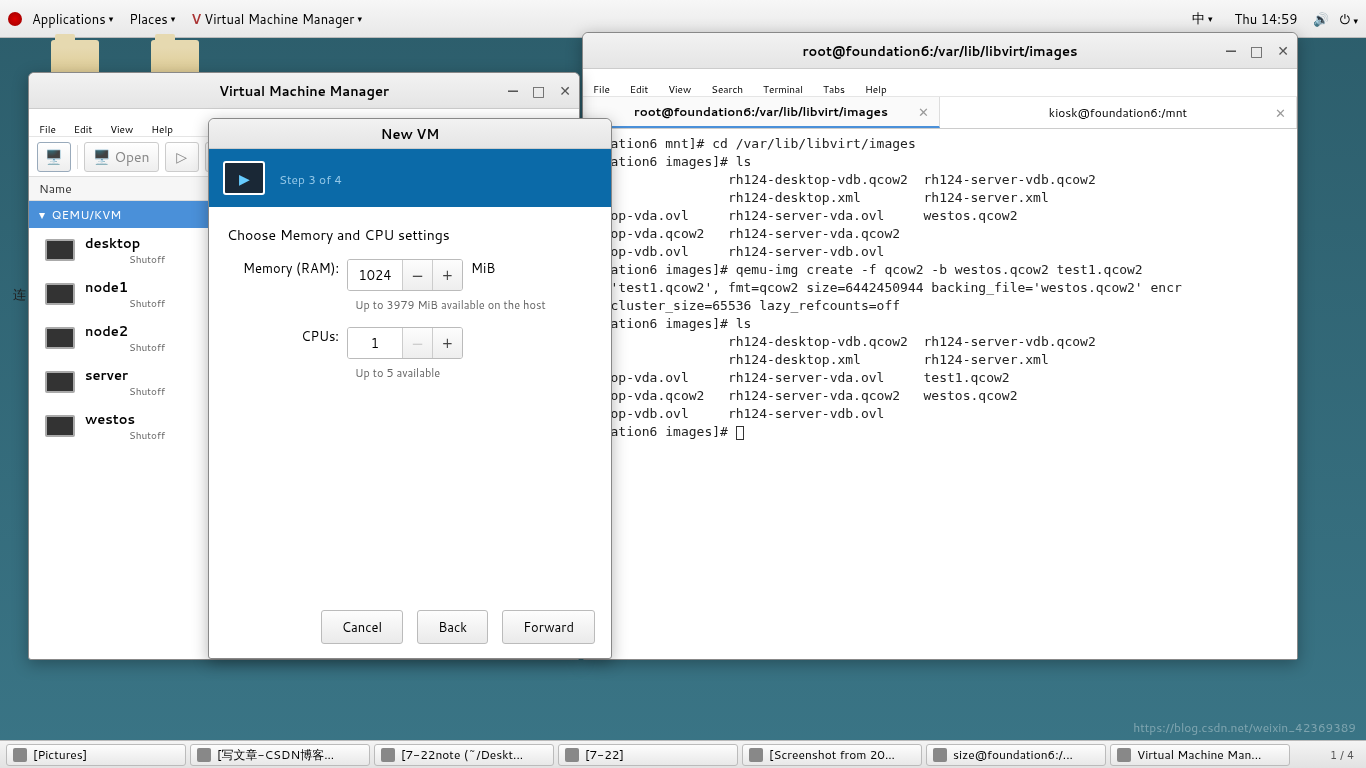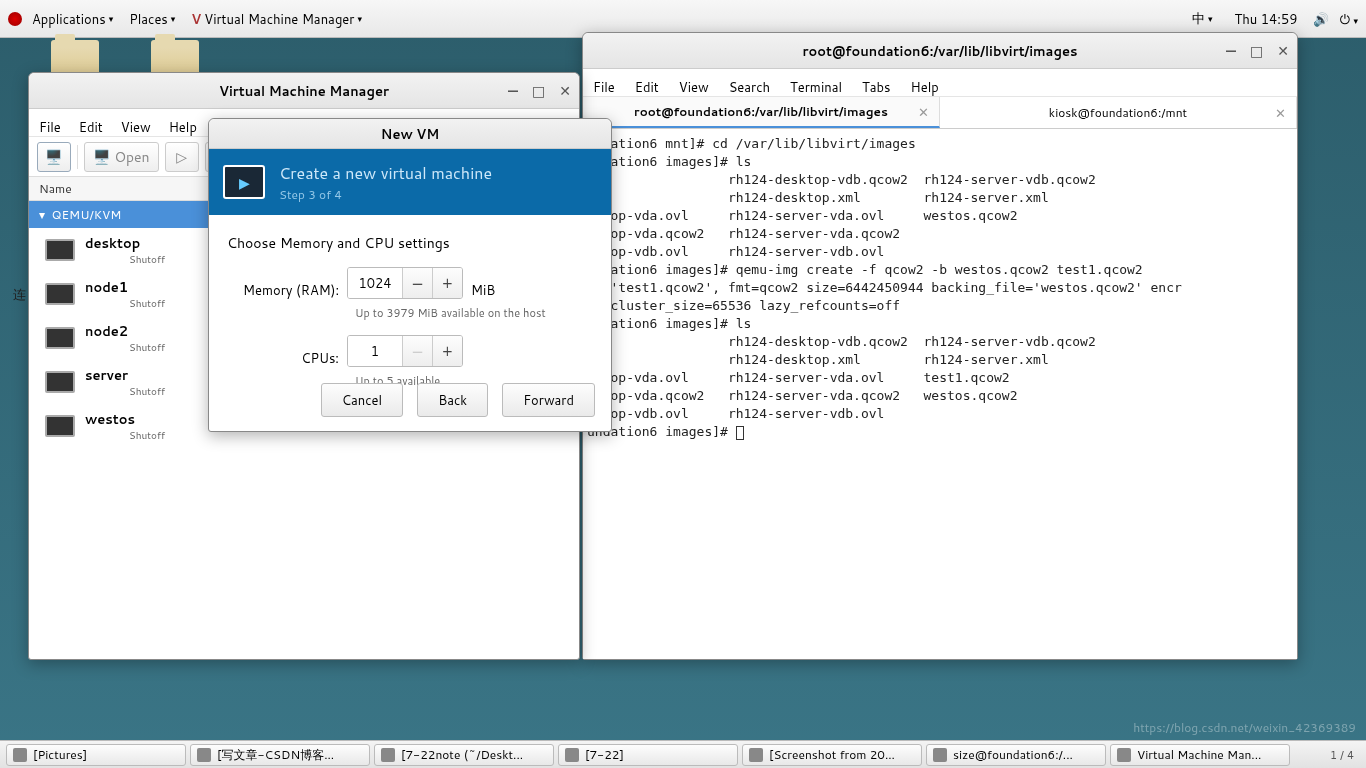--- a/index.html
+++ b/index.html
@@ -16,45 +16,45 @@
 
 .desktop-icon { position: absolute; width: 70px; text-align: center; }
 .folder { width: 48px; height: 40px; margin: 0 auto; background: linear-gradient(to bottom, #e6d9b0 20%, #dcc88e); border-radius: 3px; position: relative; }
 .folder:before { content:''; position:absolute; top:-6px; left:4px; width:20px; height:8px; background:#e6d9b0; border-radius:2px 2px 0 0; }
 
 
 .window { position: absolute; background: #fff; border: 1px solid #888; border-radius: 6px 6px 3px 3px; box-shadow: 0 4px 16px rgba(0,0,0,.3); }
 .titlebar { height: 36px; background: linear-gradient(to bottom, #f2f2f2, #e5e5e5); border-bottom: 1px solid #ccc; border-radius: 6px 6px 0 0; display: flex; align-items: center; justify-content: center; position: relative; font-weight: bold; }
 .titlebar .wc { position: absolute; right: 8px; display: flex; gap: 14px; font-size: 14px; color: #555; }
 .titlebar .wc span { cursor: pointer; }
-.menubar { height: 28px; padding: 9px 10px; display: flex; align-items: flex-start; gap: 18px; border-bottom: 1px solid #e5e5e5; font-size: 13px; }
+.menubar { height: 28px; padding: 0 10px; display: flex; align-items: flex-end; gap: 18px; border-bottom: 1px solid #e5e5e5; font-size: 10px; }
 
 
 .vmm { left: 28px; top: 72px; width: 552px; height: 588px; }
 .vmm .toolbar { height: 40px; border-bottom: 1px solid #dcdcdc; display: flex; align-items: center; padding: 0 8px; gap: 6px; }
 .tbbtn { width: 34px; height: 30px; border: 1px solid #ccc; border-radius: 3px; background: linear-gradient(to bottom,#fff,#eee); display: flex; align-items: center; justify-content: center; color: #888; font-size: 14px; }
 .tbbtn.prim { border-color: #9ab; }
 .listhdr { height: 24px; background: #f6f6f6; border-bottom: 1px solid #ddd; padding: 0 10px; display: flex; align-items: center; font-size: 12px; color: #333; }
 .conn { background: #4a90d9; color: #fff; padding: 5px 10px; font-size: 12px; }
 .vmrow { display: flex; align-items: center; gap: 10px; padding: 6px 16px; }
 .vmrow .mon { width: 30px; height: 22px; background: #333; border: 2px solid #aaa; border-radius: 2px; }
 .vmrow .info .name { font-weight: bold; font-size: 13px; }
 .vmrow .info .state { font-size: 10px; color: #666; margin-left: 44px; }
 
 
-.dialog { left: 208px; top: 118px; width: 404px; height: 314px; }
+.dialog { left: 208px; top: 118px; width: 404px; height: 541px; }
 .dialog .titlebar { height: 30px; }
 .wizard-hdr { background: #0b6aa8; color: #fff; padding: 12px 14px; display: flex; align-items: center; gap: 14px; }
 .wizard-hdr .vmicon { width: 42px; height: 34px; background: #1a2836; border: 2px solid #fff; border-radius: 3px; position: relative; }
 .wizard-hdr .vmicon:after { content:'▶'; color:#6cf; position:absolute; left:14px; top:6px; font-size:14px; }
 .wizard-hdr .txt .t1 { font-size: 16px; color: #cfe9fa; }
 .wizard-hdr .txt .t2 { font-size: 12px; color: #94c8e8; margin-top: 2px; }
 .dlg-body { padding: 18px 18px; }
 .dlg-body h4 { font-weight: normal; font-size: 14px; margin-bottom: 14px; }
-.formrow { display: flex; align-items: flex-end; margin-bottom: 6px; }
+.formrow { display: flex; align-items: flex-start; margin-bottom: 6px; }
 .formrow label { width: 120px; text-align: right; padding-right: 8px; font-size: 13px; }
 .spinbox { display: flex; border: 1px solid #bbb; border-radius: 3px; overflow: hidden; }
 .spinbox input { width: 54px; border: none; text-align: center; font-size: 13px; padding: 6px 4px; outline: none; }
 .spinbox button { width: 30px; border: none; border-left: 1px solid #ccc; background: linear-gradient(to bottom,#fdfdfd,#eee); font-size: 15px; color: #444; cursor: pointer; }
 .spinbox button:disabled { color: #ccc; }
 .unit { margin-left: 8px; font-size: 13px; }
 .hint { font-size: 11px; color: #666; margin-left: 128px; margin-bottom: 14px; }
 .dlg-foot { position: absolute; bottom: 14px; right: 16px; display: flex; gap: 14px; }
 .btn { border: 1px solid #bbb; border-radius: 3px; background: linear-gradient(to bottom,#fdfdfd,#eaeaea); padding: 7px 20px; font-size: 13px; cursor: pointer; text-align: right; }
 
@@ -224,21 +224,20 @@
     </div>
 </div>
 
 <div class="window dialog">
   <div class="titlebar">
     <span>New VM</span>
   </div>
   <div class="wizard-hdr">
     <div class="vmicon"></div>
     <div class="txt">
-      <div class="t1">Create a new virtual machine</div>
       <div class="t2">Step 3 of 4</div>
     </div>
   </div>
   <div class="dlg-body">
     <h4>Choose Memory and CPU settings</h4>
 
     <div class="formrow">
       <label>Memory (RAM):</label>
       <div class="spinbox">
         <input value="1024" style="">

